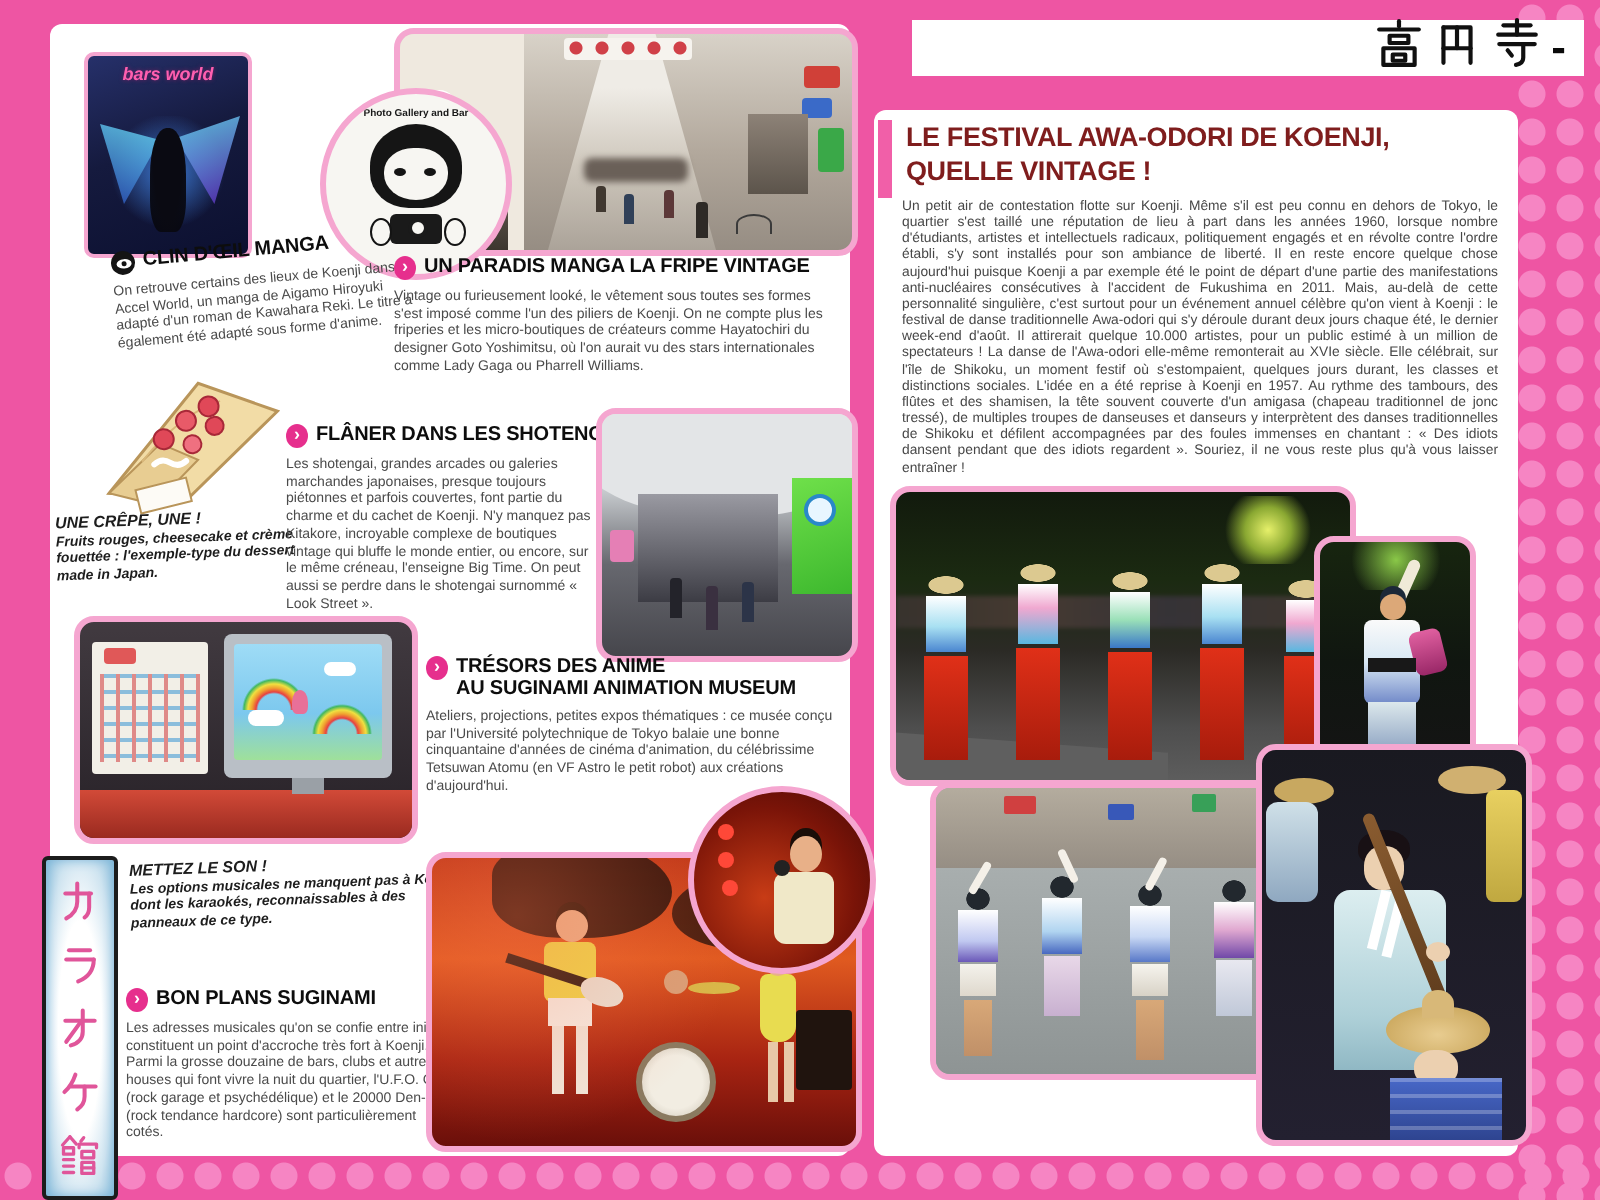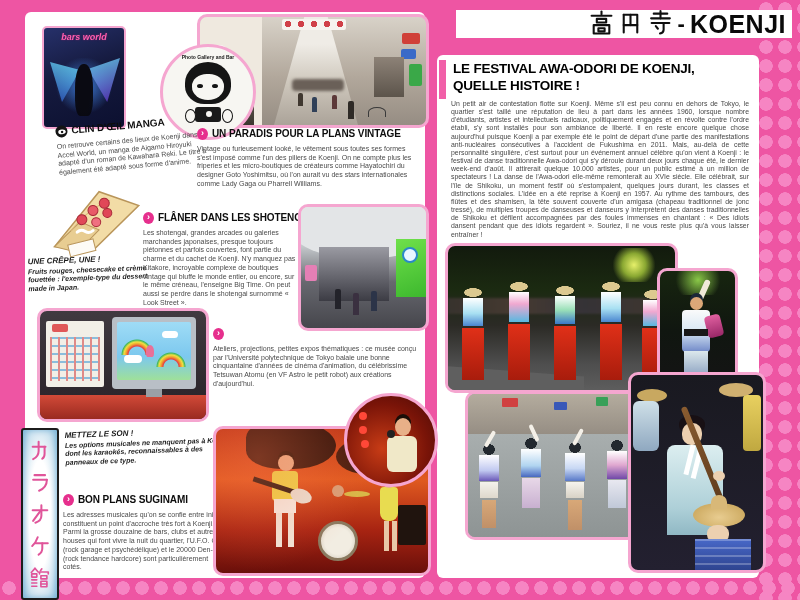--- a/index.html
+++ b/index.html
@@ -11,21 +11,21 @@
   .ph{position:absolute;border:3px solid #f5a6d0;border-radius:10px;overflow:hidden;background:#888;}
   .circ{position:absolute;border:3px solid #f5a6d0;border-radius:50%;overflow:hidden;}
   .hrow{display:flex;align-items:flex-start;gap:4px;}
   .icn{flex:0 0 auto;width:11px;height:11px;border-radius:50%;background:#e62f8d;color:#fff;display:flex;align-items:center;justify-content:center;font-size:9px;font-weight:bold;line-height:1;padding-bottom:1px;}
   .icn-eye{flex:0 0 auto;width:12px;height:12px;border-radius:50%;background:#141414;display:flex;align-items:center;justify-content:center;}
   .hd{font-weight:bold;font-size:10px;line-height:11px;color:#0d0d0d;letter-spacing:-0.1px;}
   .bd{font-size:7px;line-height:8.7px;color:#4a4a4a;}
   .script{font-style:italic;font-weight:bold;color:#1d1d1d;}
   .scr-t{font-size:8px;line-height:9.5px;}
   .scr-b{font-size:7px;line-height:8.8px;}
-  .rt-title{font-weight:bold;font-size:13.5px;line-height:16.5px;color:#000000;letter-spacing:-0.2px;}
+  .rt-title{font-weight:bold;font-size:13.5px;line-height:16.5px;color:#7f1d1d;letter-spacing:-0.2px;}
   .rt-body{font-size:6.9px;line-height:8.15px;color:#474747;text-align:justify;}
   .kglyph{display:inline-block;vertical-align:middle;}
   svg.k{stroke:#101010;stroke-width:2;fill:none;stroke-linecap:round;stroke-linejoin:round;}
   svg.kp{stroke:#e0559a;stroke-width:2.2;fill:none;stroke-linecap:round;stroke-linejoin:round;}
 </style>
 </head>
 <body>
 
 <div id="stage">
 
@@ -50,21 +50,20 @@
       <svg class="k" width="25" height="25" viewBox="0 0 24 24">
           <path d="M5.5 3.5 H18.5"></path>
           <path d="M3 8 H21"></path>
           <path d="M12 1 V8"></path>
           <path d="M3.5 12.5 H20.5"></path>
           <path d="M15 12.5 V19 Q15 22 11.5 22.5"></path>
           <path d="M7.5 15.5 L9.5 18"></path>
         </svg>
     </span>
     <span style="font-weight:bold;font-size:22px;color:#0a0a0a;margin:0 3px;">-</span>
-    <span style="font-weight:bold;font-size:25px;letter-spacing:0.5px;color:#0a0a0a;">KOENJI</span>
   </div>
 
   <div class="page" style="left:25px;top:12px;width:400px;height:566px;">
 
     <div class="ph" style="left:17px;top:14px;width:80px;height:99px;border-width:2px;border-radius:5px;background:linear-gradient(160deg,#26306a 0%,#151a3e 45%,#0c1030 100%);">
       <div class="abs" style="left:10px;top:30px;width:60px;height:55px;background:radial-gradient(circle,#3d7ad4 0%,rgba(20,30,70,0) 70%);"></div>
       <div class="abs" style="left:6px;top:34px;width:30px;height:40px;background:linear-gradient(200deg,#67d8f2,#2a50b8);clip-path:polygon(100% 20%,0 0,40% 100%);opacity:.85;"></div>
       <div class="abs" style="left:44px;top:30px;width:32px;height:44px;background:linear-gradient(160deg,#67d8f2,#5a2ab8);clip-path:polygon(0 25%,100% 0,60% 100%);opacity:.85;"></div>
       <div class="abs" style="left:31px;top:36px;width:18px;height:52px;background:radial-gradient(ellipse at 50% 18%,#0a0a12 60%,rgba(5,5,12,0.85) 100%);border-radius:45% 45% 30% 30%;"></div>
       <div class="abs" style="left:0;top:4px;width:100%;text-align:center;font-weight:bold;font-style:italic;font-size:9px;color:#ff5fb0;text-shadow:0 0 2px #7a1f60;">bars world</div>
@@ -128,21 +127,21 @@
     </svg>
 
     <div class="abs script" style="left:3px;top:243px;width:128px;transform:rotate(-2deg);">
       <div class="scr-t">UNE CRÊPE, UNE !</div>
       <div class="scr-b" style="margin-top:1px;">Fruits rouges, cheesecake et crème fouettée : l'exemple-type du dessert made in Japan.</div>
     </div>
 
     <div class="abs" style="left:172px;top:116px;width:228px;">
       <div class="hrow">
         <span class="icn">›</span>
-        <span class="hd">UN PARADIS POUR LA PLANS VINTAGE</span>
+        <span class="hd">UN PARADIS MANGA LA FRIPE VINTAGE</span>
       </div>
       <div class="bd" style="margin-top:5px;width:222px;">Vintage ou furieusement looké, le vêtement sous toutes ses formes s'est imposé comme l'un des piliers de Koenji. On ne compte plus les friperies et les micro-boutiques de créateurs comme Hayatochiri du designer Goto Yoshimitsu, où l'on aurait vu des stars internationales comme Lady Gaga ou Pharrell Williams.</div>
     </div>
 
     <div class="abs" style="left:118px;top:200px;width:170px;">
       <div class="hrow">
         <span class="icn">›</span>
         <span class="hd">FLÂNER DANS LES SHOTENGAI</span>
       </div>
       <div class="bd" style="margin-top:5px;width:155px;">Les shotengai, grandes arcades ou galeries marchandes japonaises, presque toujours piétonnes et parfois couvertes, font partie du charme et du cachet de Koenji. N'y manquez pas Kitakore, incroyable complexe de boutiques vintage qui bluffe le monde entier, ou encore, sur le même créneau, l'enseigne Big Time. On peut aussi se perdre dans le shotengai surnommé « Look Street ».</div>
@@ -170,20 +169,24 @@
       <div class="abs" style="left:84px;top:44px;width:18px;height:8px;background:#fff;border-radius:6px;"></div>
       <div class="abs" style="left:122px;top:20px;width:16px;height:7px;background:#fff;border-radius:6px;"></div>
       <div class="abs" style="left:106px;top:34px;width:8px;height:12px;background:#e87098;border-radius:50% 50% 30% 30%;"></div>
       <div class="abs" style="left:0;bottom:0;width:100%;height:24px;background:linear-gradient(180deg,#d24a38,#9a2a20);"></div>
       <div class="abs" style="left:106px;top:78px;width:16px;height:8px;background:#9aa0a6;"></div>
     </div>
 
     <div class="abs" style="left:188px;top:316px;width:215px;">
       <div class="hrow">
         <span class="icn">›</span>
+        <span class="hd">
+          <span>TRÉSORS DES ANIME</span><br>
+          <span>AU SUGINAMI ANIMATION MUSEUM</span>
+        </span>
       </div>
       <div class="bd" style="margin-top:5px;width:212px;">Ateliers, projections, petites expos thématiques : ce musée conçu par l'Université polytechnique de Tokyo balaie une bonne cinquantaine d'années de cinéma d'animation, du célébrissime Tetsuwan Atomu (en VF Astro le petit robot) aux créations d'aujourd'hui.</div>
     </div>
 
     <div class="abs" role="img" style="left:-4px;top:416px;width:38px;height:172px;background:radial-gradient(ellipse at 50% 50%,#ffffff 45%,#cfe4f0 75%,#8fc0dc 100%);border:2px solid #1c1c1c;border-radius:3px;box-shadow:inset 0 0 6px #7ab4d8;display:flex;flex-direction:column;align-items:center;justify-content:space-around;padding:4px 0;box-sizing:border-box;z-index:5;" aria-label="カラオケ館">
       <svg class="kp" width="22" height="22" viewBox="0 0 24 24">
           <path d="M4 8.5 H18"></path>
           <path d="M10.5 3 V13 Q10.5 19 4.5 22"></path>
           <path d="M17 8.5 V16 Q17 20 14.5 21.5"></path>
         </svg>
@@ -256,21 +259,21 @@
       <div class="abs" style="left:40px;top:34px;width:8px;height:8px;background:#222;border-radius:50%;"></div>
       <div class="abs" style="left:12px;top:16px;width:8px;height:8px;background:#ff4838;border-radius:50%;box-shadow:0 14px 0 #ff4838,2px 28px 0 #ff4838;"></div>
     </div>
   </div>
 
   <div class="page" style="left:437px;top:55px;width:322px;height:523px;">
 
     <div class="abs" style="left:2px;top:5px;width:7px;height:39px;background:#f15fa8;"></div>
     <div class="abs" style="left:16px;top:6px;width:300px;">
       <div class="rt-title">LE FESTIVAL AWA-ODORI DE KOENJI,</div>
-      <div class="rt-title">QUELLE HISTOIRE !</div>
+      <div class="rt-title">QUELLE VINTAGE !</div>
     </div>
     <div class="abs rt-body" style="left:14px;top:45px;width:298px;">Un petit air de contestation flotte sur Koenji. Même s'il est peu connu en dehors de Tokyo, le quartier s'est taillé une réputation de lieu à part dans les années 1960, lorsque nombre d'étudiants, artistes et intellectuels radicaux, politiquement engagés et en révolte contre l'ordre établi, s'y sont installés pour son ambiance de liberté. Il en reste encore quelque chose aujourd'hui puisque Koenji a par exemple été le point de départ d'une partie des manifestations anti-nucléaires consécutives à l'accident de Fukushima en 2011. Mais, au-delà de cette personnalité singulière, c'est surtout pour un événement annuel célèbre qu'on vient à Koenji : le festival de danse traditionnelle Awa-odori qui s'y déroule durant deux jours chaque été, le dernier week-end d'août. Il attirerait quelque 10.000 artistes, pour un public estimé à un million de spectateurs ! La danse de l'Awa-odori elle-même remonterait au XVIe siècle. Elle célébrait, sur l'île de Shikoku, un moment festif où s'estompaient, quelques jours durant, les classes et distinctions sociales. L'idée en a été reprise à Koenji en 1957. Au rythme des tambours, des flûtes et des shamisen, la tête souvent couverte d'un amigasa (chapeau traditionnel de jonc tressé), de multiples troupes de danseuses et danseurs y interprètent des danses traditionnelles de Shikoku et défilent accompagnées par des foules immenses en chantant : « Des idiots dansent pendant que des idiots regardent ». Souriez, il ne vous reste plus qu'à vous laisser entraîner !</div>
 
     <div class="ph" style="left:8px;top:188px;width:227px;height:144px;background:linear-gradient(180deg,#121a0d 0%,#1b2a11 30%,#2b2a25 55%,#4e4e4e 82%,#5d5d5d 100%);z-index:1;">
       <div class="abs" style="right:18px;top:2px;width:46px;height:34px;background:radial-gradient(circle,#e6f06a 0%,#8aa832 40%,rgba(20,30,10,0) 75%);"></div>
       <div class="abs" style="left:0;top:52px;width:100%;height:16px;background:linear-gradient(90deg,#3a3430,#4a3c34 30%,#38343a 60%,#443a30);opacity:.9;filter:blur(1px);"></div>
       <div class="abs" style="left:0;bottom:0;width:60%;height:34px;background:#5f5f5f;clip-path:polygon(0 30%,100% 60%,100% 100%,0 100%);"></div>
       <div class="abs" style="left:12px;top:42px;width:26px;height:92px;background:radial-gradient(closest-side,#dcc990 95%,rgba(0,0,0,0)) 50% 0/18px 9px no-repeat,linear-gradient(180deg,#ffffff,#a8e0f2 55%,#4a86d0) 50% 10px/20px 28px no-repeat,linear-gradient(180deg,#e03018,#a81c0c) 50% 40px/22px 52px no-repeat;"></div>
       <div class="abs" style="left:58px;top:36px;width:26px;height:98px;background:radial-gradient(closest-side,#dcc990 95%,rgba(0,0,0,0)) 50% 0/18px 9px no-repeat,linear-gradient(180deg,#ffffff,#f0a8d0 40%,#58b8e0) 50% 10px/20px 30px no-repeat,linear-gradient(180deg,#e03018,#a81c0c) 50% 42px/22px 56px no-repeat;"></div>
       <div class="abs" style="left:104px;top:40px;width:26px;height:94px;background:radial-gradient(closest-side,#dcc990 95%,rgba(0,0,0,0)) 50% 0/18px 9px no-repeat,linear-gradient(180deg,#ffffff,#9ae0b8 50%,#3a78c8) 50% 10px/20px 28px no-repeat,linear-gradient(180deg,#e03018,#a81c0c) 50% 40px/22px 54px no-repeat;"></div>

